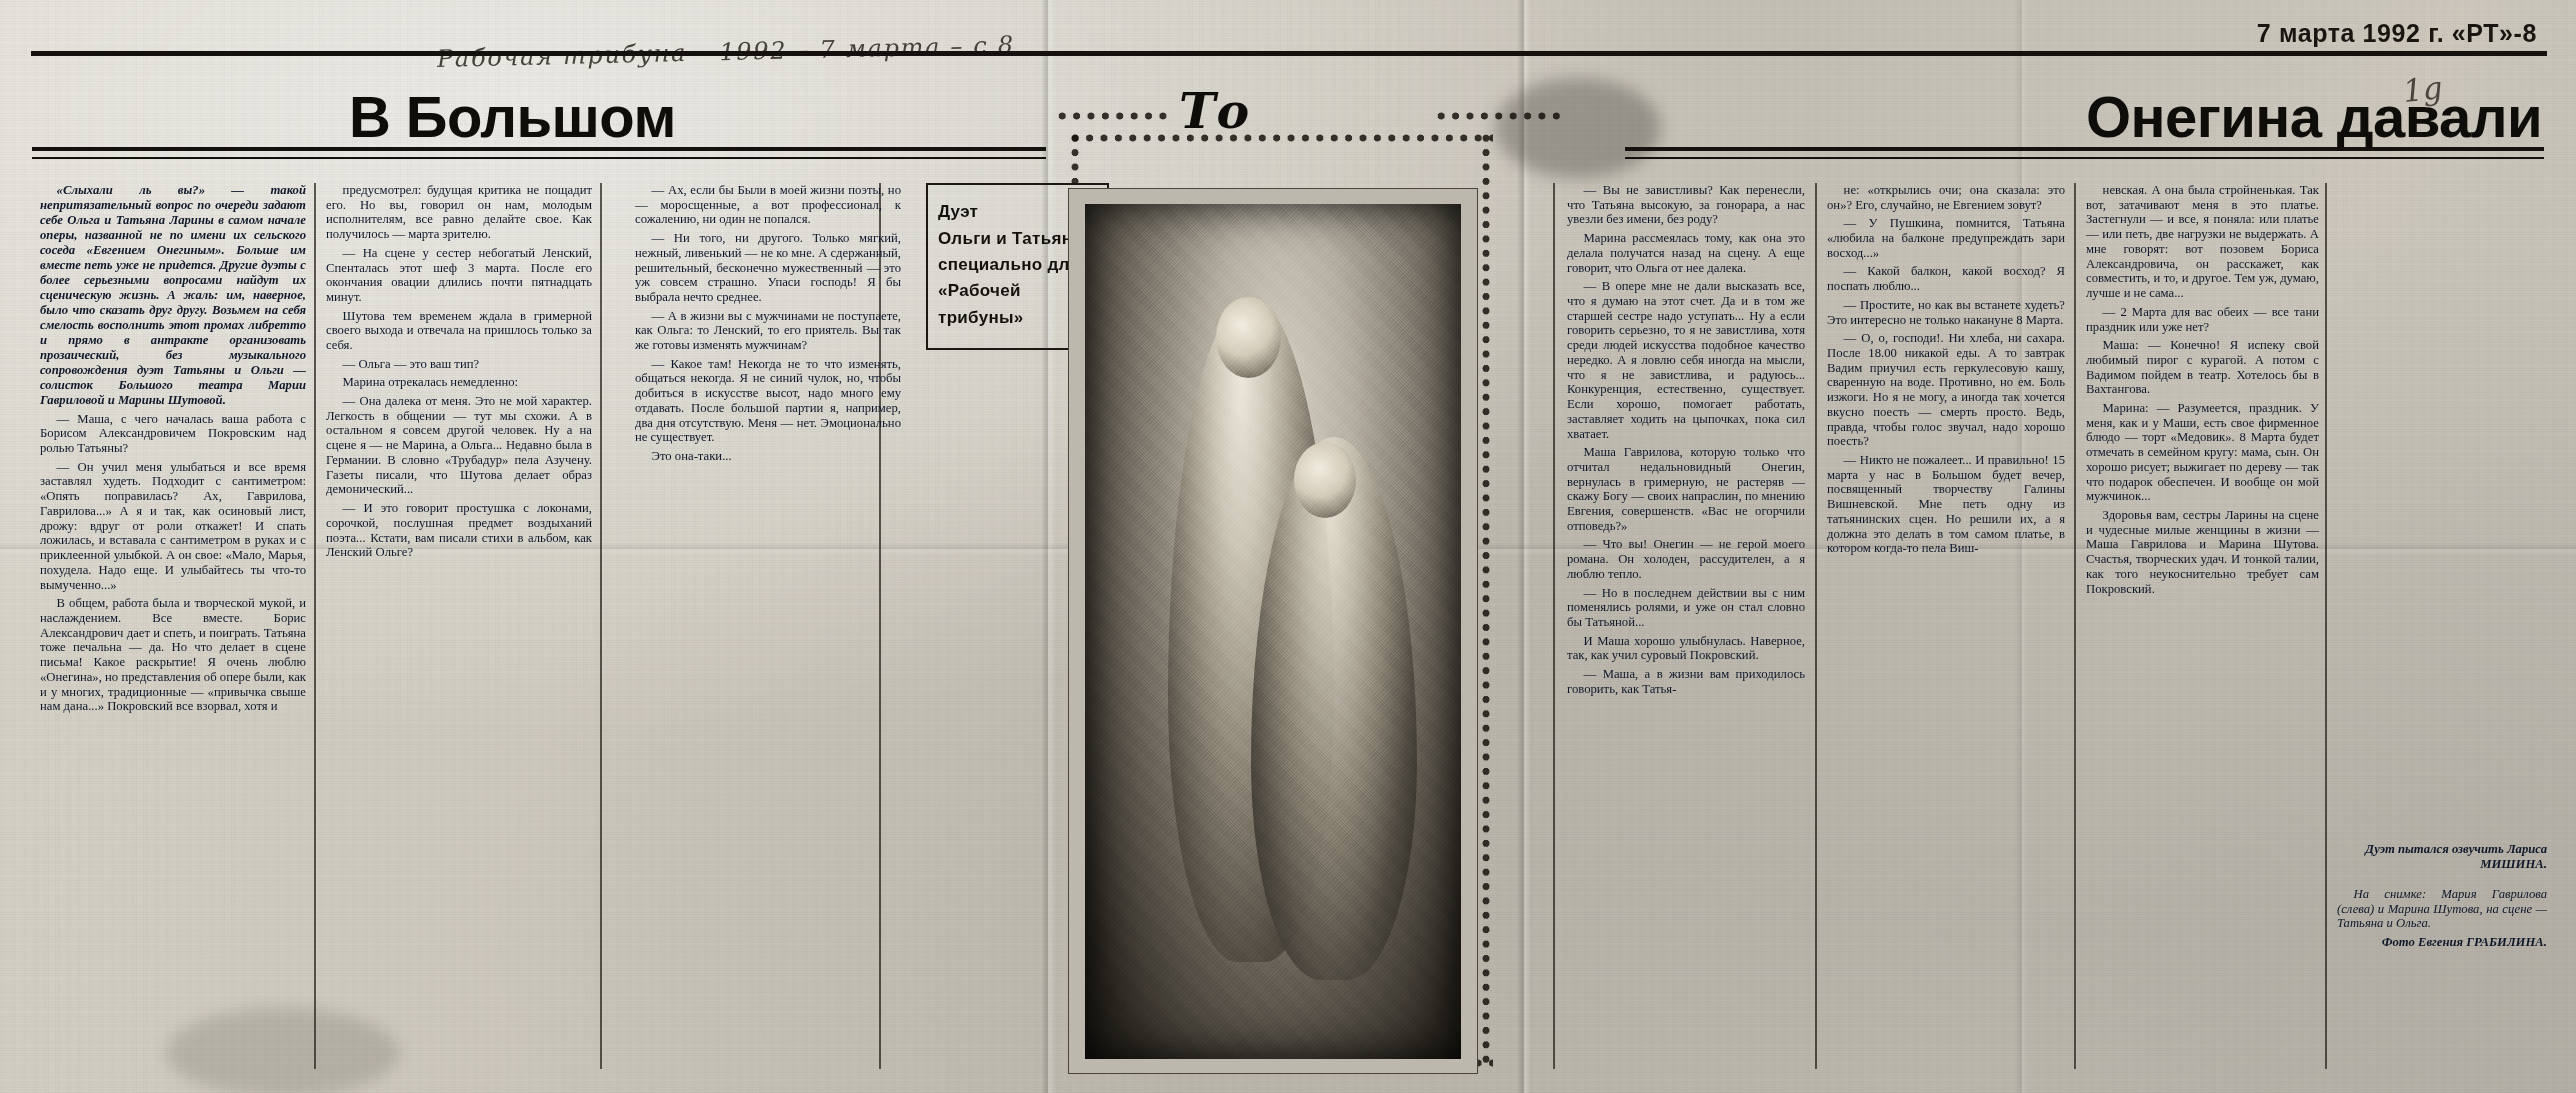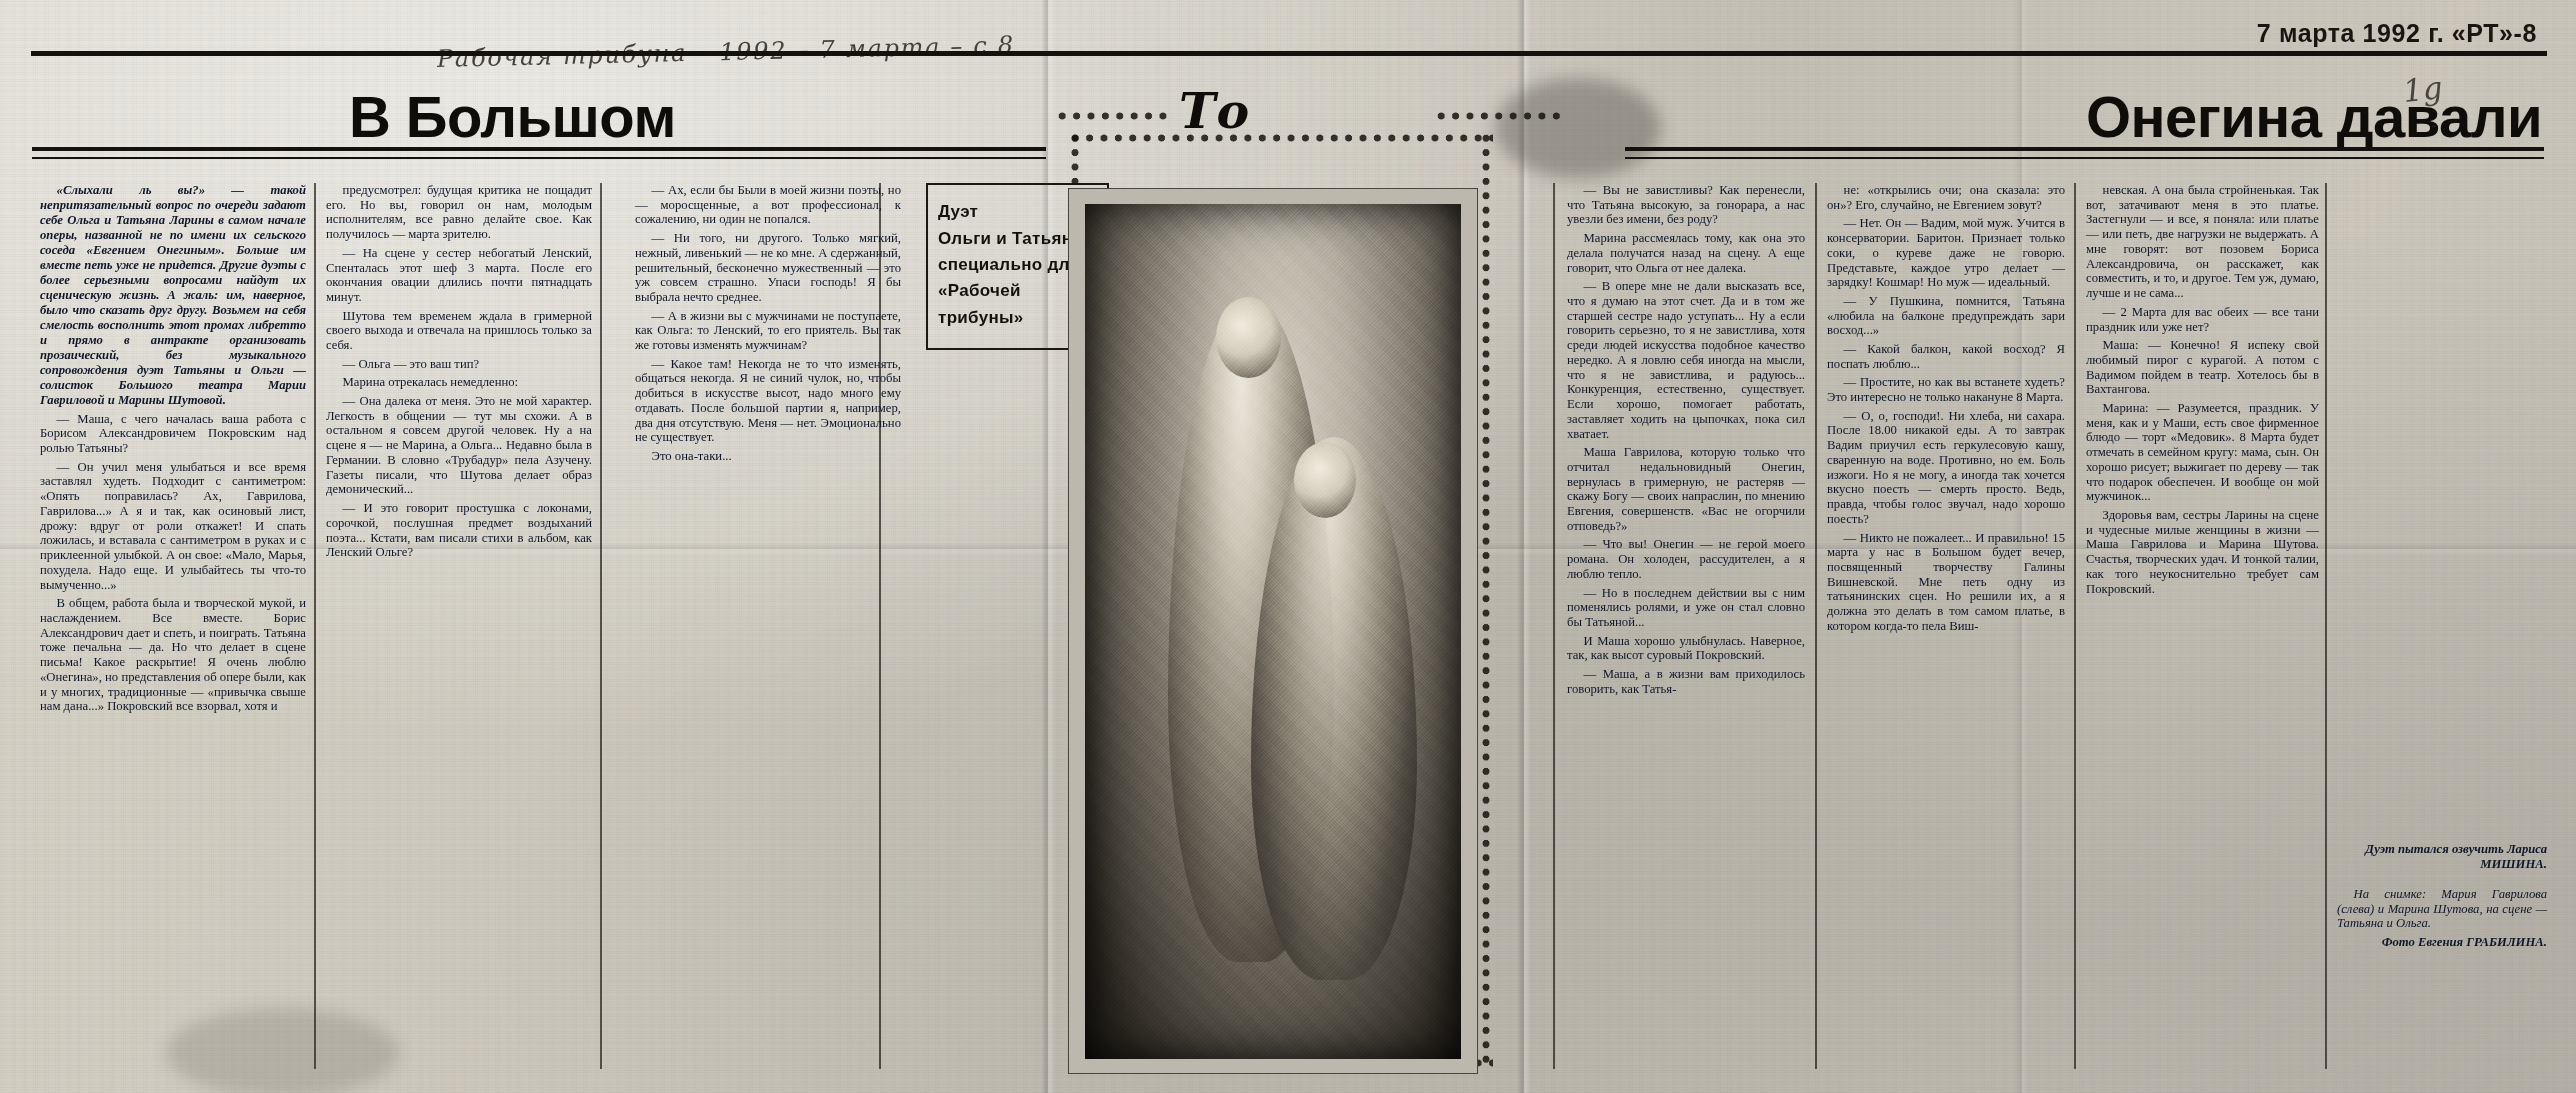--- a/index.html
+++ b/index.html
@@ -306,27 +306,26 @@
   <div id="photo-noise"></div>
 </div>
 
 <div class="col" id="c5">
   <p>— Вы не завистливы? Как перенесли, что Татьяна высокую, за гонорара, а нас увезли без имени, без роду?</p>
   <p>Марина рассмеялась тому, как она это делала получатся назад на сцену. А еще говорит, что Ольга от нее далека.</p>
   <p>— В опере мне не дали высказать все, что я думаю на этот счет. Да и в том же старшей сестре надо уступать... Ну а если говорить серьезно, то я не завистлива, хотя среди людей искусства подобное качество нередко. А я ловлю себя иногда на мысли, что я не завистлива, и радуюсь... Конкуренция, естественно, существует. Если хорошо, помогает работать, заставляет ходить на цыпочках, пока сил хватает.</p>
   <p>Маша Гаврилова, которую только что отчитал недальновидный Онегин, вернулась в гримерную, не растеряв — скажу Богу — своих напраслин, по мнению Евгения, совершенств. «Вас не огорчили отповедь?»</p>
   <p>— Что вы! Онегин — не герой моего романа. Он холоден, рассудителен, а я люблю тепло.</p>
   <p>— Но в последнем действии вы с ним поменялись ролями, и уже он стал словно бы Татьяной...</p>
-  <p>И Маша хорошо улыбнулась. Наверное, так, как высот суровый Покровский.</p>
+  <p>И Маша хорошо улыбнулась. Наверное, так, как учил суровый Покровский.</p>
   <p>— Маша, а в жизни вам приходилось говорить, как Татья-</p>
 </div>
 
 <div class="col" id="c6">
   <p>не: «открылись очи; она сказала: это он»? Его, случайно, не Евгением зовут?</p>
-  <p>— Нет. Он — Вадим, мой муж. Учится в консерватории. Баритон. Признает только соки, о куреве даже не говорю. Представьте, каждое утро делает — зарядку! Кошмар! Но муж — идеальный.</p>
   <p>— У Пушкина, помнится, Татьяна «любила на балконе предупреждать зари восход...»</p>
   <p>— Какой балкон, какой восход? Я поспать люблю...</p>
   <p>— Простите, но как вы встанете худеть? Это интересно не только накануне 8 Марта.</p>
   <p>— О, о, господи!. Ни хлеба, ни сахара. После 18.00 никакой еды. А то завтрак Вадим приучил есть геркулесовую кашу, сваренную на воде. Противно, но ем. Боль изжоги. Но я не могу, а иногда так хочется вкусно поесть — смерть просто. Ведь, правда, чтобы голос звучал, надо хорошо поесть?</p>
   <p>— Никто не пожалеет... И правильно! 15 марта у нас в Большом будет вечер, посвященный творчеству Галины Вишневской. Мне петь одну из татьянинских сцен. Но решили их, а я должна это делать в том самом платье, в котором когда-то пела Виш-</p>
 </div>
 
 <div class="col" id="c7">
   <p>невская. А она была стройненькая. Так вот, затачивают меня в это платье. Застегнули — и все, я поняла: или платье — или петь, две нагрузки не выдержать. А мне говорят: вот позовем Бориса Александровича, он расскажет, как совместить, и то, и другое. Тем уж, думаю, лучше и не сама...</p>
   <p>— 2 Марта для вас обеих — все тани праздник или уже нет?</p>

